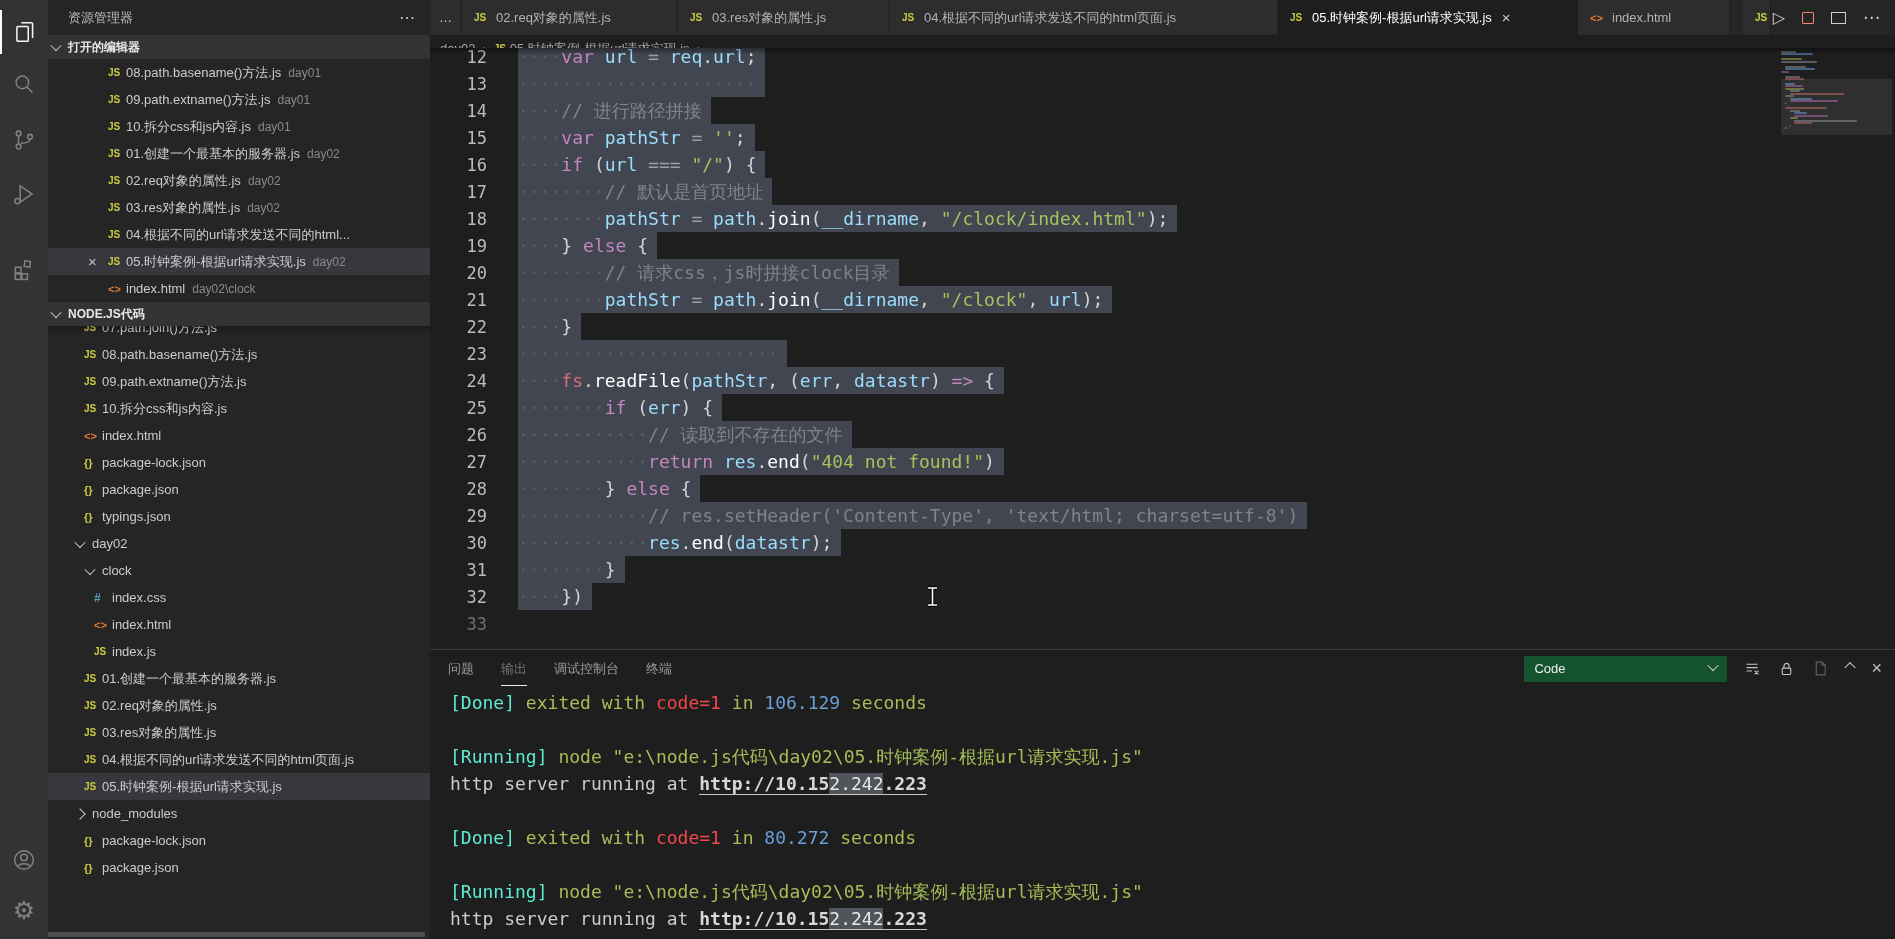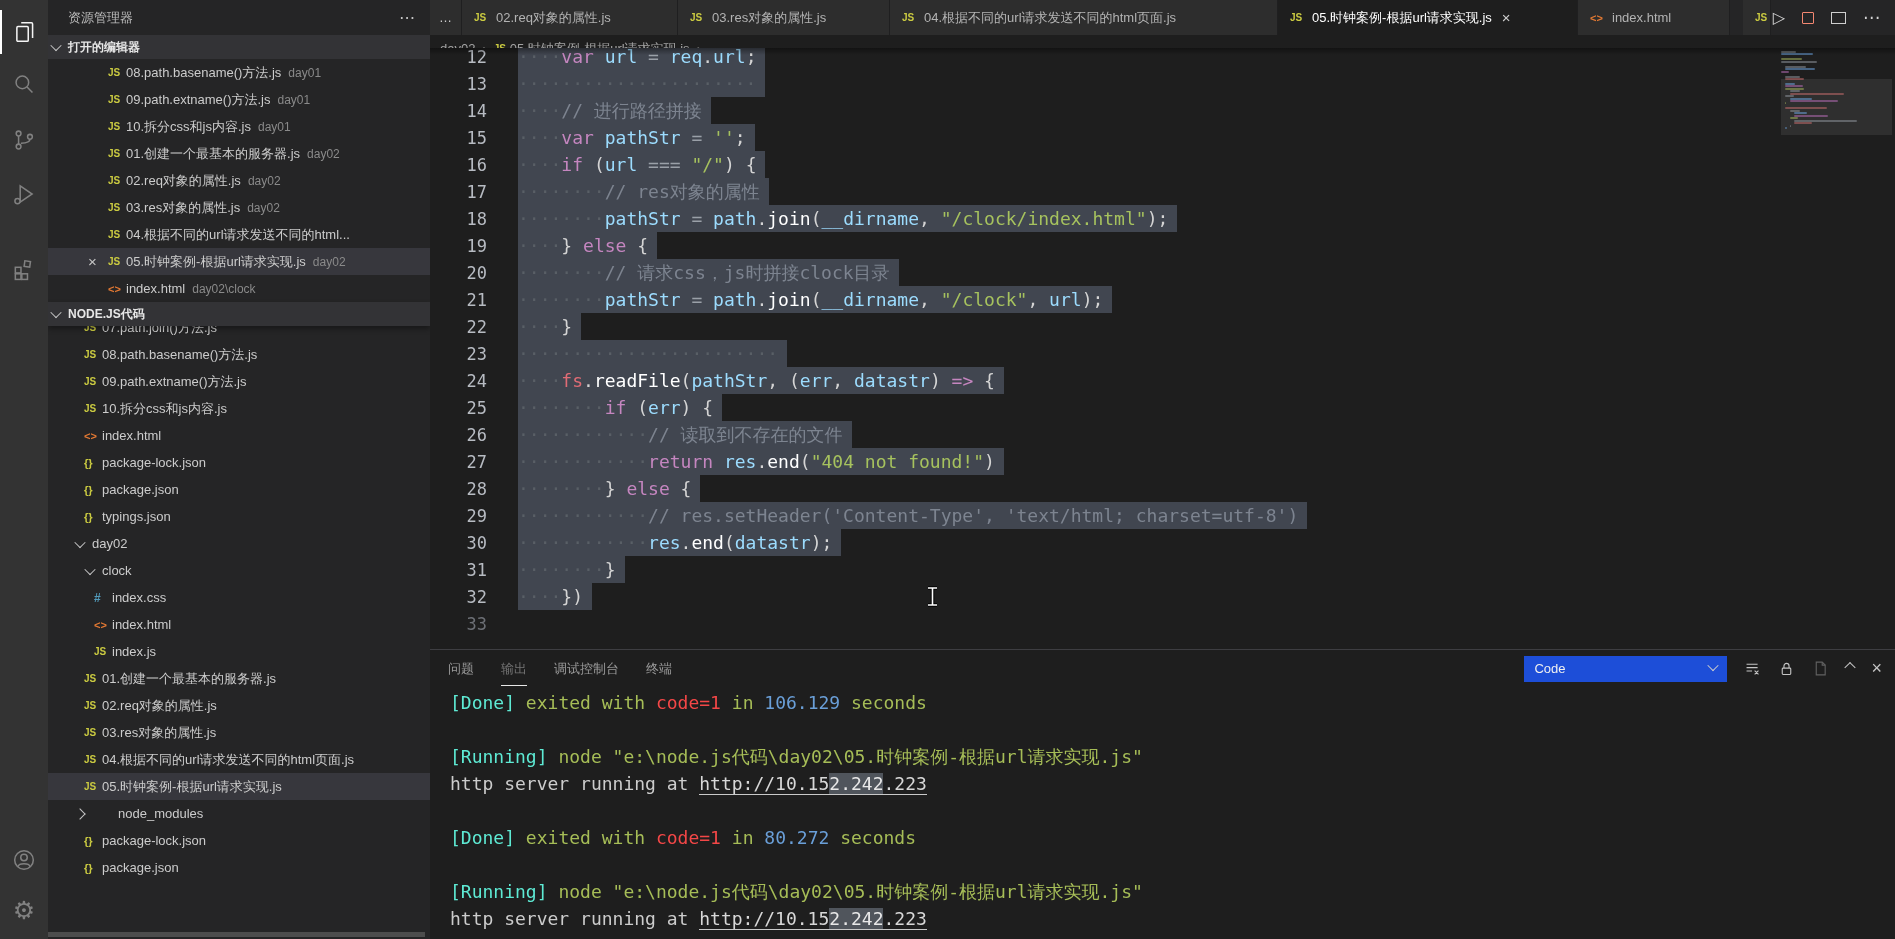--- a/index.html
+++ b/index.html
@@ -76,34 +76,34 @@
   .mm-bar { position:absolute; height:2px; border-radius:1px; }
   .mm-slider { position:absolute; left:0; right:0; top:28px; height:56px; background:rgba(130,130,130,.18); }
   .ibeam { position:absolute; left:496px; top:538px; z-index:7; pointer-events:none; }
 
   
   .panel { position:absolute; left:0; top:649px; right:0; height:290px; background:#1e1e1e; border-top:1px solid #3e3e42; }
   .panel-head { height:37px; display:flex; align-items:center; padding-left:18px; }
   .ptab { font-size:13px; color:#9b9b9b; margin-right:27px; padding:9px 0 7px; cursor:pointer; }
   .ptab.active { color:#737373; border-bottom:1px solid #e7e7e7; }
   .p-right { margin-left:auto; display:flex; align-items:center; gap:17px; padding-right:13px; }
-  .pselect { width:203px; height:26px; background:#1d4ed8; display:flex; align-items:center; padding:0 10px; font-size:13px; color:#f0f0f0; cursor:pointer; }
+  .pselect { width:203px; height:26px; background:#14532d; display:flex; align-items:center; padding:0 10px; font-size:13px; color:#f0f0f0; cursor:pointer; }
   .pselect .grow { flex:1; }
   .pselect .chev { border-color:#cccccc; margin:0 0 3px; }
   .pi { color:#c5c5c5; cursor:pointer; display:flex; align-items:center; }
   .pi svg { width:17px; height:17px; stroke:currentColor; fill:none; stroke-width:1.3; }
   .pi.dim { opacity:.4; }
   .pi-close { font-size:18px; }
   .chev-up { width:8px; height:8px; border-left:1.4px solid #c5c5c5; border-top:1.4px solid #c5c5c5; transform:rotate(45deg) translate(-1px,-1px); display:inline-block; }
 
   .pout { padding:2px 0 0 20px; font-family:"DejaVu Sans Mono","Liberation Mono",monospace; font-size:18px; }
   .ol { height:27px; line-height:27px; white-space:pre; }
   .o-b { color:#5eead4; } .o-g { color:#a6bd57; } .o-r { color:#f44747; }
   .o-n { color:#6a9fd8; } .o-w { color:#cccccc; }
-  .o-u { color:#d8d8d8; border-bottom:1px solid #c9c9c9; }
+  .o-u { color:#d8d8d8; border-bottom:1px solid #c9c9c9;font-weight:bold; }
   .o-uh { color:#e8e8e8; border-bottom:1px solid #c9c9c9; background:#50555c; }
 </style>
 </head>
 <body>
 
 <div class="window">
 
   <nav class="activitybar">
     <div class="ab-item active" style="top:10px">
       <svg viewBox="0 0 24 24">
@@ -280,21 +280,21 @@
           <span class="name">03.res对象的属性.js</span>
         </div>
         <div class="row" style="padding-left: 36px;">
           <span class="fi fi-js">JS</span>
           <span class="name">04.根据不同的url请求发送不同的html页面.js</span>
         </div>
         <div class="row selected" style="padding-left: 36px;">
           <span class="fi fi-js">JS</span>
           <span class="name">05.时钟案例-根据url请求实现.js</span>
         </div>
-        <div class="row" style="padding-left: 28px; gap: 26px;">
+        <div class="row" style="padding-left: 28px;">
           <span class="chev right"></span>
           <span class="name">node_modules</span>
         </div>
         <div class="row" style="padding-left: 36px;">
           <span class="fi fi-json">{}</span>
           <span class="name">package-lock.json</span>
         </div>
         <div class="row" style="padding-left: 36px;">
           <span class="fi fi-json">{}</span>
           <span class="name">package.json</span>
@@ -358,21 +358,21 @@
       </div>
 
     <div class="editor">
       <div class="ed-shadow"></div>
       <div class="code" id="code">
           <div class="cl"><span class="ln">12</span><span class="lc sel"><span class="ws">····</span><span class="tk-k">var</span><span class="tk-t"> </span><span class="tk-v">url</span><span class="tk-o"> = </span><span class="tk-v">req</span><span class="tk-p">.</span><span class="tk-v">url</span><span class="tk-p">;</span></span></div>
           <div class="cl"><span class="ln">13</span><span class="lc sel"><span class="ws">······················</span></span></div>
           <div class="cl"><span class="ln">14</span><span class="lc sel"><span class="ws">····</span><span class="tk-c">// 进行路径拼接</span></span></div>
           <div class="cl"><span class="ln">15</span><span class="lc sel"><span class="ws">····</span><span class="tk-k">var</span><span class="tk-t"> </span><span class="tk-v">pathStr</span><span class="tk-o"> = </span><span class="tk-s">''</span><span class="tk-p">;</span></span></div>
           <div class="cl"><span class="ln">16</span><span class="lc sel"><span class="ws">····</span><span class="tk-k">if</span><span class="tk-t"> (</span><span class="tk-v">url</span><span class="tk-o"> === </span><span class="tk-s">"/"</span><span class="tk-t">) {</span></span></div>
-          <div class="cl"><span class="ln">17</span><span class="lc sel"><span class="ws">········</span><span class="tk-c">// res对象的属性</span></span></div>
+          <div class="cl"><span class="ln">17</span><span class="lc sel"><span class="ws">········</span><span class="tk-c">// 默认是首页地址</span></span></div>
           <div class="cl"><span class="ln">18</span><span class="lc sel"><span class="ws">········</span><span class="tk-v">pathStr</span><span class="tk-o"> = </span><span class="tk-v">path</span><span class="tk-p">.</span><span class="tk-f">join</span><span class="tk-t">(</span><span class="tk-v">__dirname</span><span class="tk-t">, </span><span class="tk-s">"/clock/index.html"</span><span class="tk-t">);</span></span></div>
           <div class="cl"><span class="ln">19</span><span class="lc sel"><span class="ws">····</span><span class="tk-t">} </span><span class="tk-k">else</span><span class="tk-t"> {</span></span></div>
           <div class="cl"><span class="ln">20</span><span class="lc sel"><span class="ws">········</span><span class="tk-c">// 请求css，js时拼接clock目录</span></span></div>
           <div class="cl"><span class="ln">21</span><span class="lc sel"><span class="ws">········</span><span class="tk-v">pathStr</span><span class="tk-o"> = </span><span class="tk-v">path</span><span class="tk-p">.</span><span class="tk-f">join</span><span class="tk-t">(</span><span class="tk-v">__dirname</span><span class="tk-t">, </span><span class="tk-s">"/clock"</span><span class="tk-t">, </span><span class="tk-v">url</span><span class="tk-t">);</span></span></div>
           <div class="cl"><span class="ln">22</span><span class="lc sel"><span class="ws">····</span><span class="tk-t">}</span></span></div>
           <div class="cl"><span class="ln">23</span><span class="lc sel"><span class="ws">························</span></span></div>
           <div class="cl"><span class="ln">24</span><span class="lc sel"><span class="ws">····</span><span class="tk-r">fs</span><span class="tk-p">.</span><span class="tk-f">readFile</span><span class="tk-t">(</span><span class="tk-v">pathStr</span><span class="tk-t">, (</span><span class="tk-v">err</span><span class="tk-t">, </span><span class="tk-v">datastr</span><span class="tk-t">) </span><span class="tk-k">=&gt;</span><span class="tk-t"> {</span></span></div>
           <div class="cl"><span class="ln">25</span><span class="lc sel"><span class="ws">········</span><span class="tk-k">if</span><span class="tk-t"> (</span><span class="tk-v">err</span><span class="tk-t">) {</span></span></div>
           <div class="cl"><span class="ln">26</span><span class="lc sel"><span class="ws">············</span><span class="tk-c">// 读取到不存在的文件</span></span></div>
           <div class="cl"><span class="ln">27</span><span class="lc sel"><span class="ws">············</span><span class="tk-k">return</span><span class="tk-t"> </span><span class="tk-v">res</span><span class="tk-p">.</span><span class="tk-f">end</span><span class="tk-t">(</span><span class="tk-s">"404 not found!"</span><span class="tk-t">)</span></span></div>

